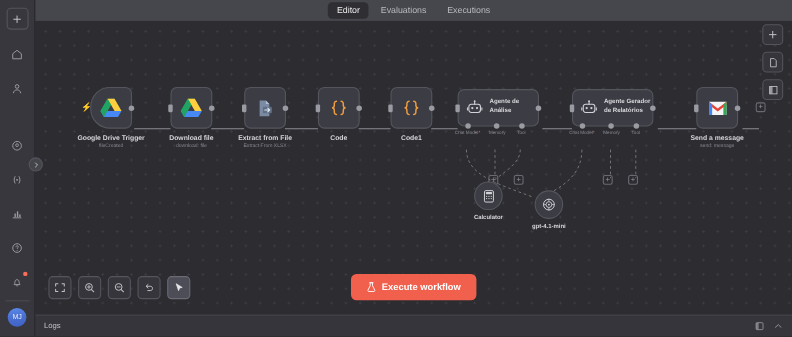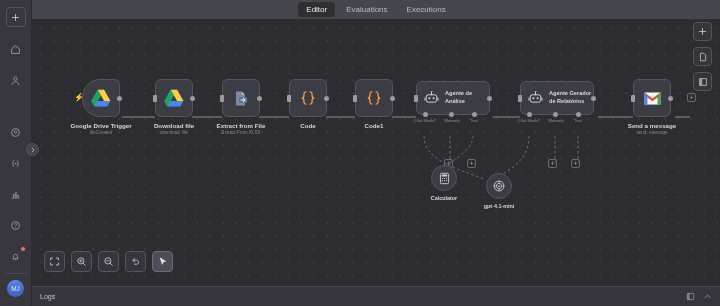--- a/index.html
+++ b/index.html
@@ -582,20 +582,29 @@
       </div>
       <div class="bt-btn active">
         <span>
           <svg width="11" height="11" viewBox="0 0 14 14">
             <path d="M4 2.4l7 4.3-3 .7-1.2 3.1z" fill="#e6e6ea" stroke="#e6e6ea" stroke-width=".8" stroke-linejoin="round"></path>
           </svg>
         </span>
       </div>
     </div>
 
+    <div class="execute-btn">
+      <span>
+        <svg width="9" height="10" viewBox="0 0 12 13">
+          <path d="M4.6 1.2v3.6L1.9 10.2c-.4.8.1 1.6 1 1.6h6.2c.9 0 1.4-.8 1-1.6L7.4 4.8V1.2z" fill="none" stroke="#fff" stroke-width="1.1" stroke-linejoin="round"></path>
+          <path d="M3.9 1.2h4.2" stroke="#fff" stroke-width="1.1" stroke-linecap="round"></path>
+        </svg>
+      </span>
+      <span>Execute workflow</span>
+    </div>
 
   </div>
 
   <div class="logs-bar">
     <span class="logs-label">Logs</span>
     <span class="logs-right">
       <span>
         <svg width="9" height="9" viewBox="0 0 12 12">
             <rect x="1.8" y="1.8" width="8.4" height="8.4" rx="1" fill="none" stroke="#9a9aa3" stroke-width="1"></rect>
             <rect x="1.8" y="1.8" width="3.2" height="8.4" rx="1" fill="#9a9aa3" opacity=".7"></rect>

